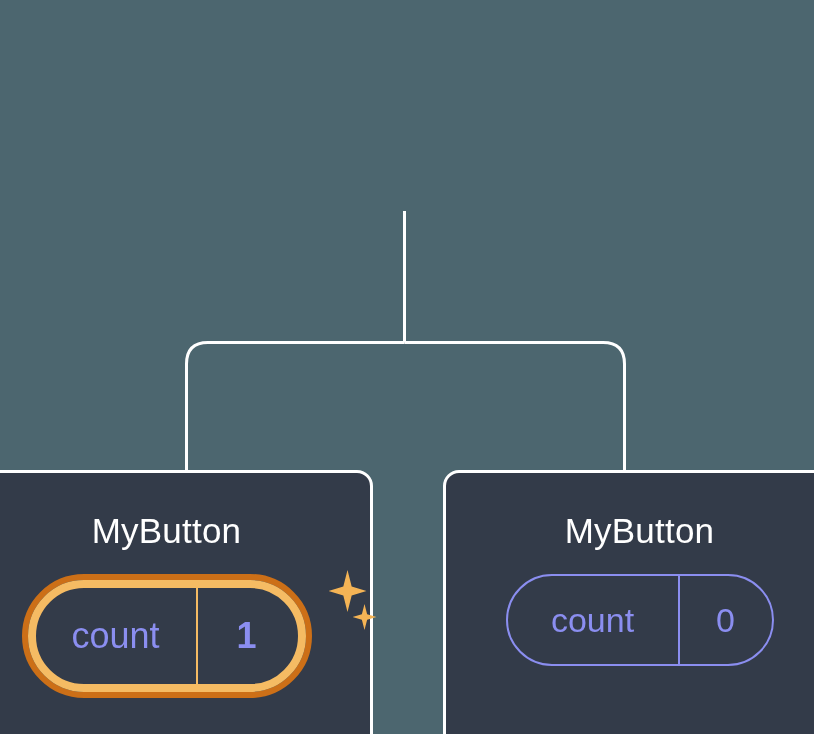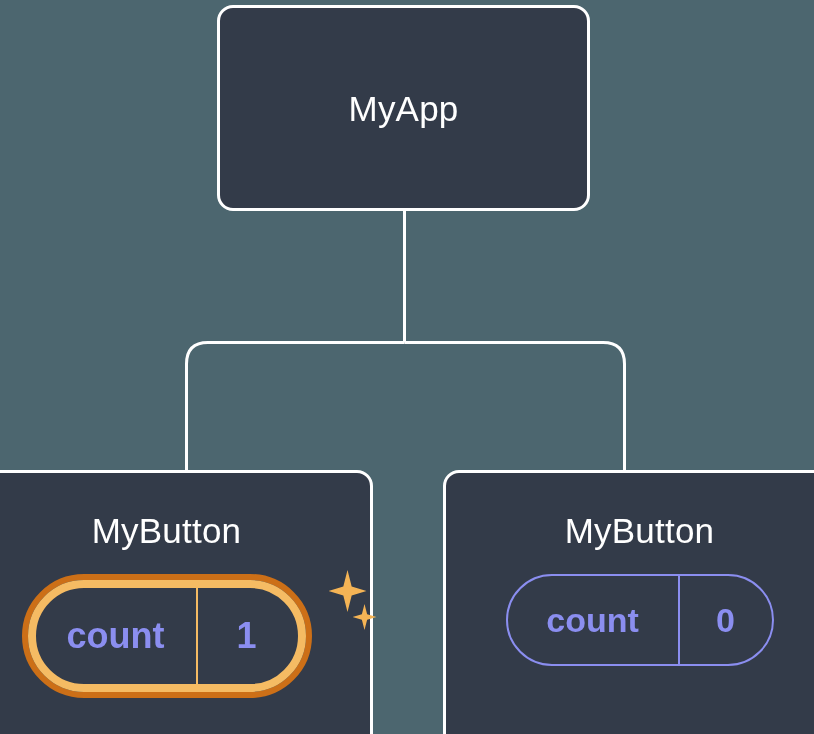--- a/index.html
+++ b/index.html
@@ -81,21 +81,21 @@
     border: 2px solid #8b8ef0;
     border-radius: 46px;
     background: transparent;
   }
   .pill-key, .pill-val {
     display: flex;
     align-items: center;
     justify-content: center;
     color: #8b8ef0;
     font-size: 34px;
-    font-weight: 700;
+    font-weight: 400;
     line-height: 1;
     white-space: nowrap;
   }
   .pill-key { width: 170px; }
   .pill-val { width: 92px; border-left: 2px solid #8b8ef0; }
 
   
   .pill-hl {
     box-sizing: border-box;
     height: 124px;
@@ -160,23 +160,20 @@
 
   <svg id="wires" viewBox="0 0 814 734">
 
     <path d="M 404.5 211 L 404.5 342.5" fill="none" stroke="#ffffff" stroke-width="3"></path>
 
     <path d="M 186.5 470 L 186.5 364 Q 186.5 342.5 208 342.5 L 404.5 342.5" fill="none" stroke="#ffffff" stroke-width="3" stroke-linecap="butt"></path>
 
     <path d="M 404.5 342.5 L 603 342.5 Q 624.5 342.5 624.5 364 L 624.5 470" fill="none" stroke="#ffffff" stroke-width="3" stroke-linecap="butt"></path>
   </svg>
 
-  <div class="node node-root">
-    <div class="node-title">MyApp</div>
-  </div>
 
   <div class="node node-child-left">
     <div class="node-title">MyButton</div>
 
     <div class="badge-wrap">
       <div class="pill pill-hl">
         <div class="pill-hl-inner">
           <div class="pill-key">count</div>
           <div class="pill-val">1</div>
         </div>

